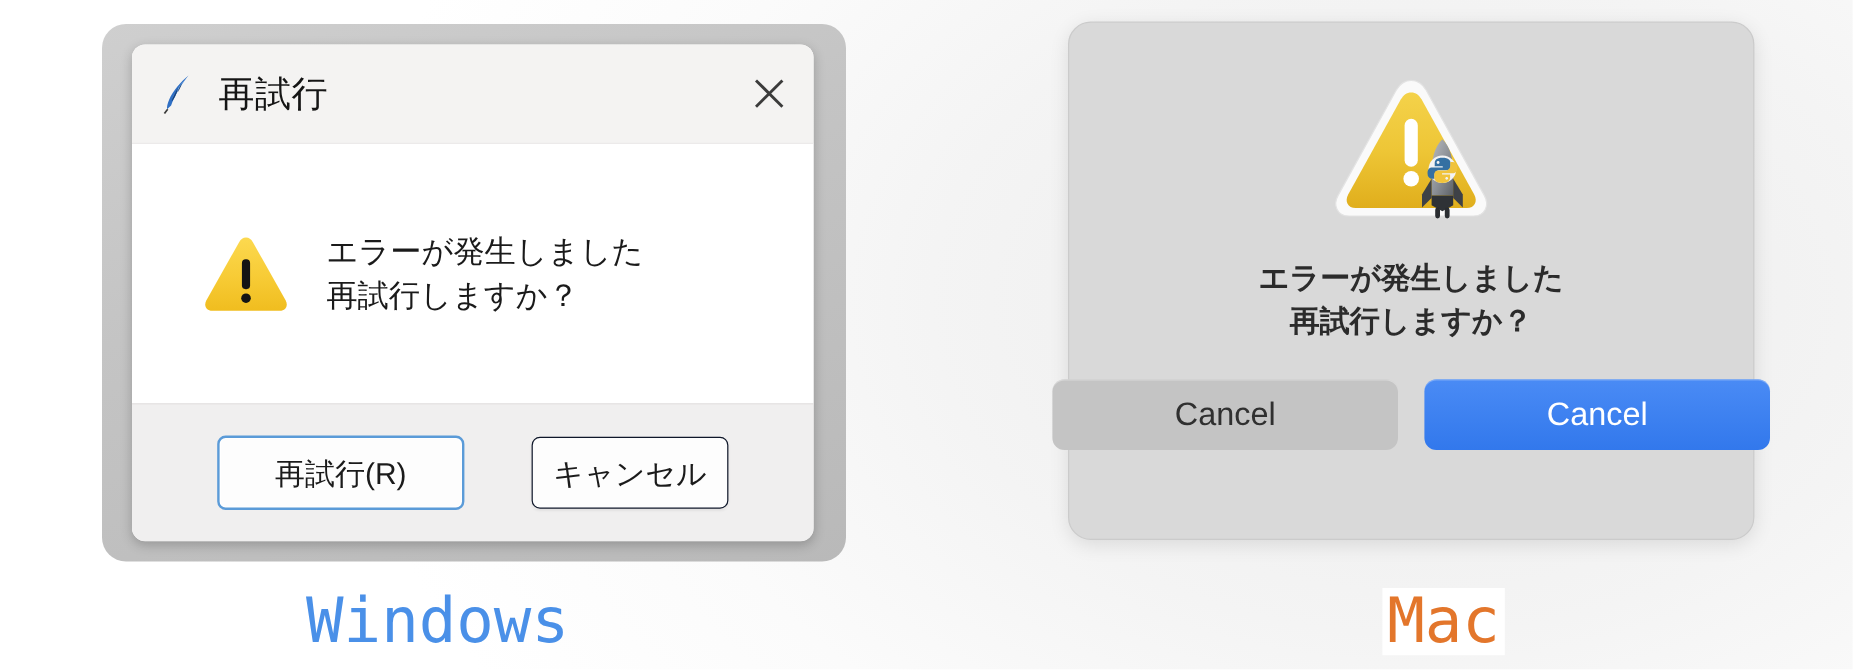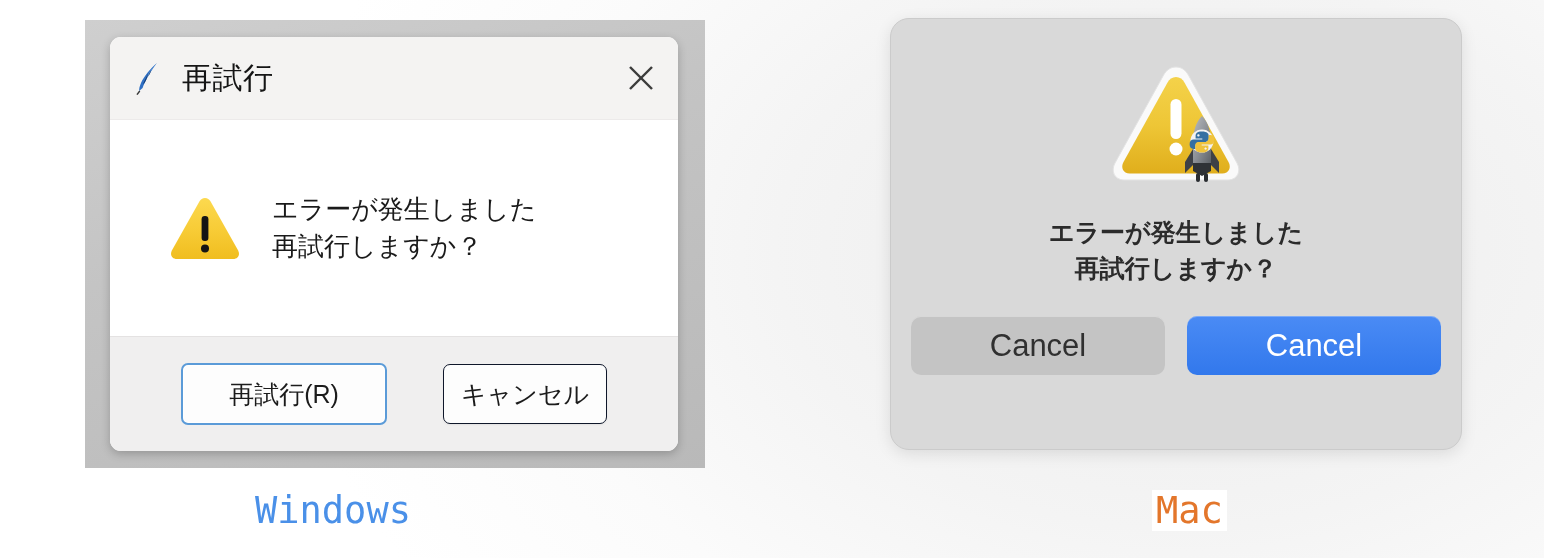--- a/index.html
+++ b/index.html
@@ -23,20 +23,21 @@
     background:
       radial-gradient(900px 620px at 1180px 250px, #ececec 0%, #f4f4f4 45%, #fbfbfb 72%, #ffffff 100%);
   }
 
   
   .win-frame {
     position: absolute;
     left: 85px; top: 20px;
     width: 620px; height: 448px;
     background: linear-gradient(160deg, #cfcfcf 0%, #c4c4c4 40%, #b9b9b9 100%);
+    border-radius: 20px;
   }
   .win-dialog {
     position: absolute;
     left: 25px; top: 17px;
     width: 568px; height: 414px;
     background: #ffffff;
     border-radius: 11px;
     box-shadow: 0 3px 10px rgba(0,0,0,0.22);
     overflow: hidden;
     display: flex;
@@ -161,26 +162,26 @@
     color: #2b2b2b;
     white-space: nowrap;
   }
   .mac-buttonbar {
     margin-top: 30px;
     display: flex;
     align-items: center;
     gap: 22px;
   }
   .mac-btn {
-    width: 254px; height: 59px;
+    width: 288px; height: 59px;
     border-radius: 10px;
     display: flex;
     align-items: center;
     justify-content: center;
-    font-size: 31px;
+    font-size: 27px;
     font-family: inherit;
     border: none;
     cursor: default;
     box-sizing: border-box;
     white-space: nowrap;
   }
   .mac-btn-cancel {
     background: #c4c4c4;
     color: #303030;
     box-shadow: inset 0 1px 0 rgba(255,255,255,0.35);
@@ -188,21 +189,21 @@
   .mac-btn-default {
     background: linear-gradient(180deg, #4a8bf5 0%, #3278ec 100%);
     color: #ffffff;
     box-shadow: inset 0 1px 0 rgba(255,255,255,0.28);
   }
 
   
   .caption {
     position: absolute;
     font-family: "DejaVu Sans Mono", "Liberation Mono", monospace;
-    font-size: 37px;
+    font-size: 52px;
     line-height: 1;
     white-space: nowrap;
   }
   .caption-windows {
     left: 255px; top: 492px;
     color: #4a90e8;
   }
   .caption-mac {
     left: 1108px; top: 490px;
     color: #e3762b;

